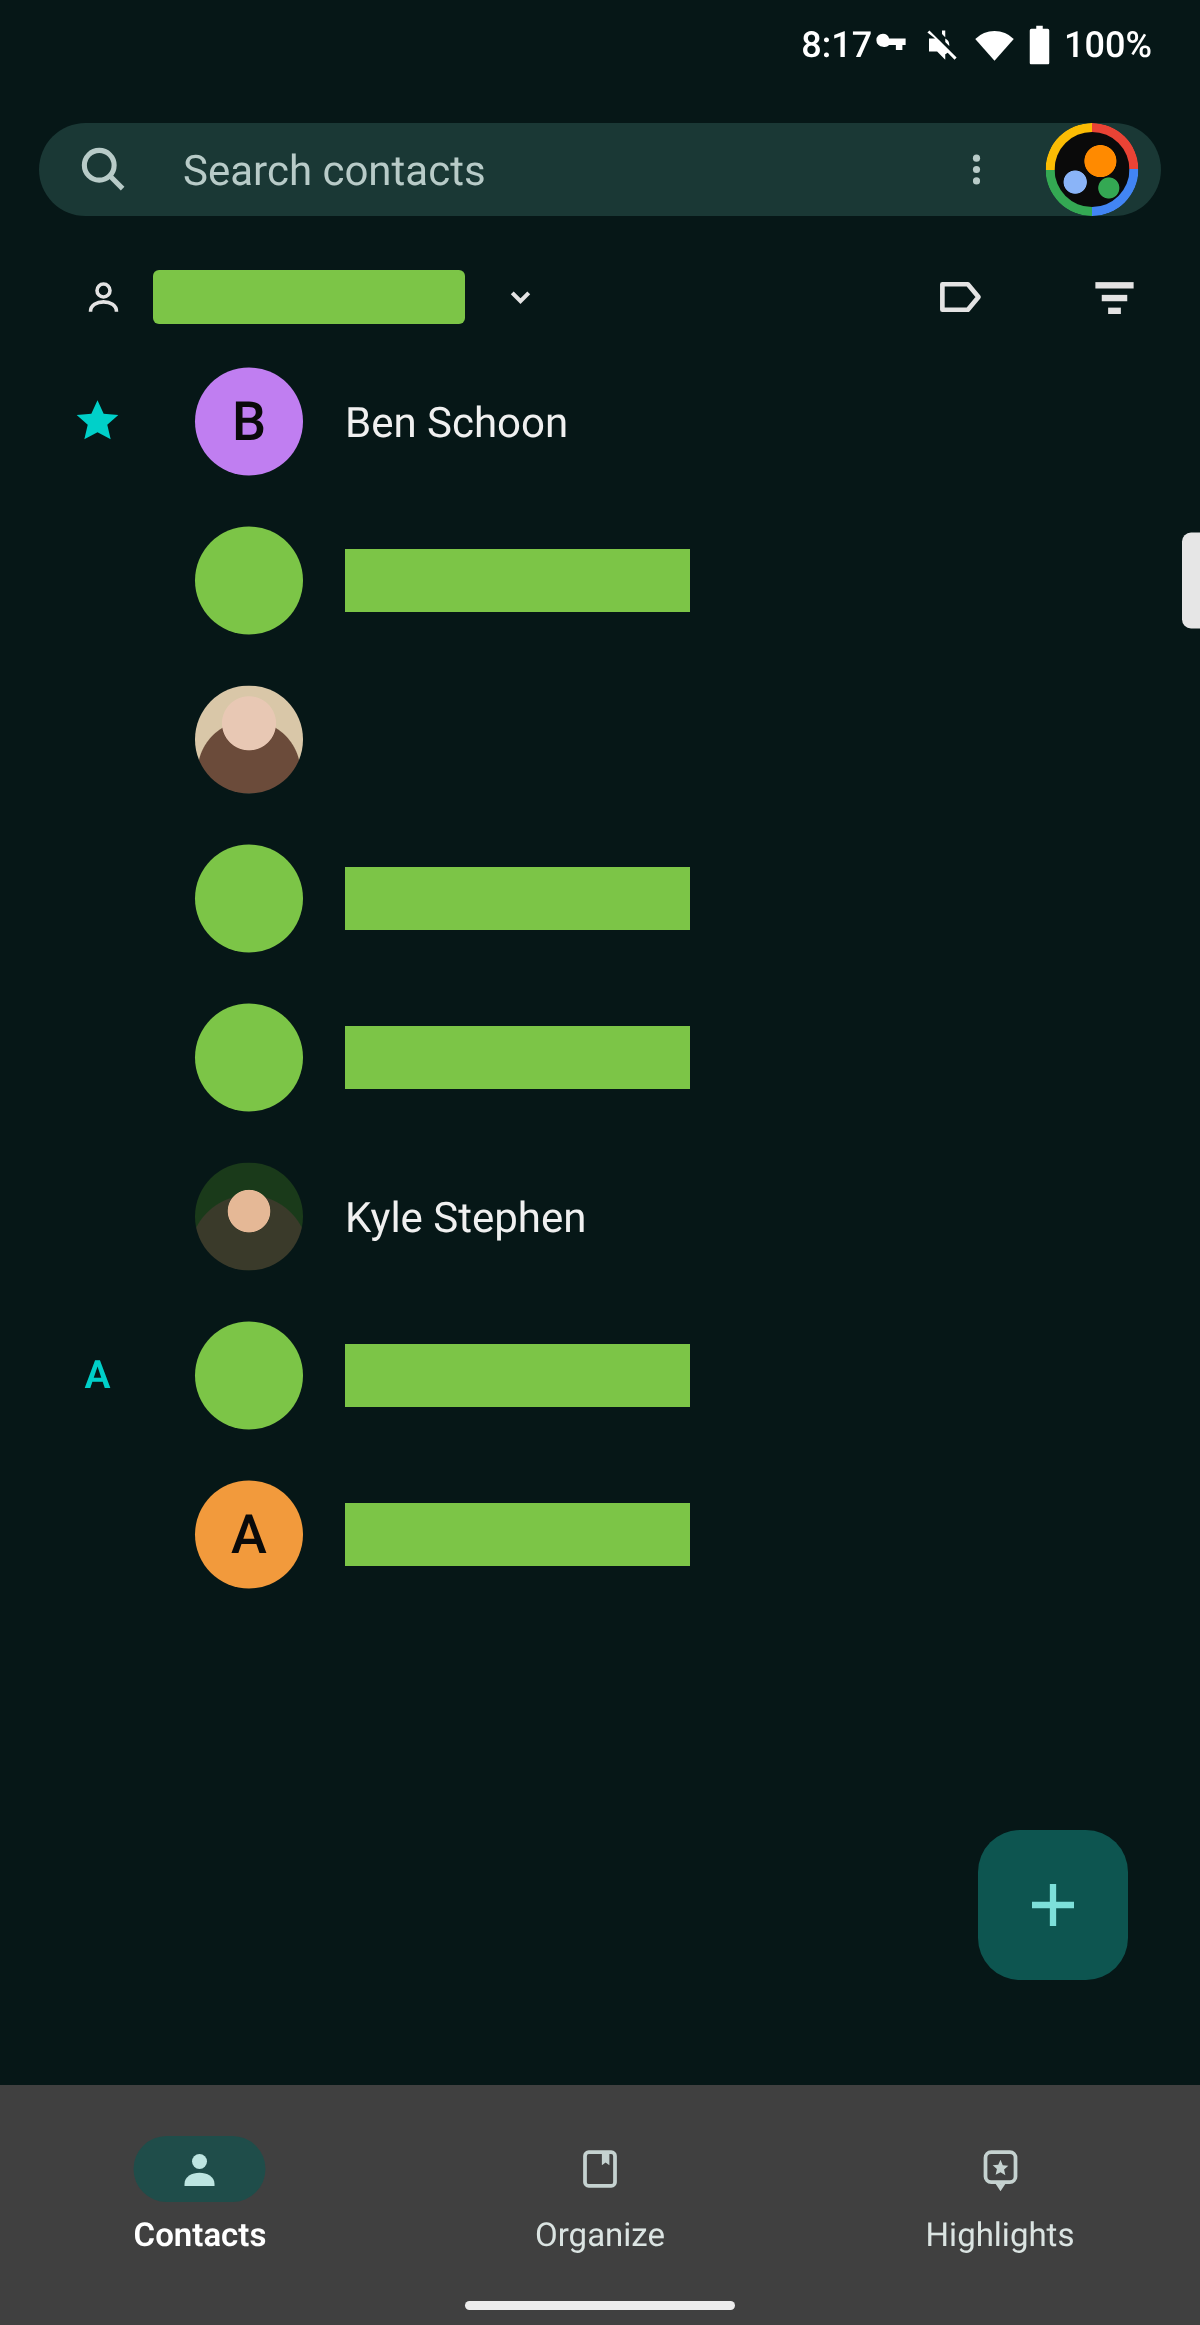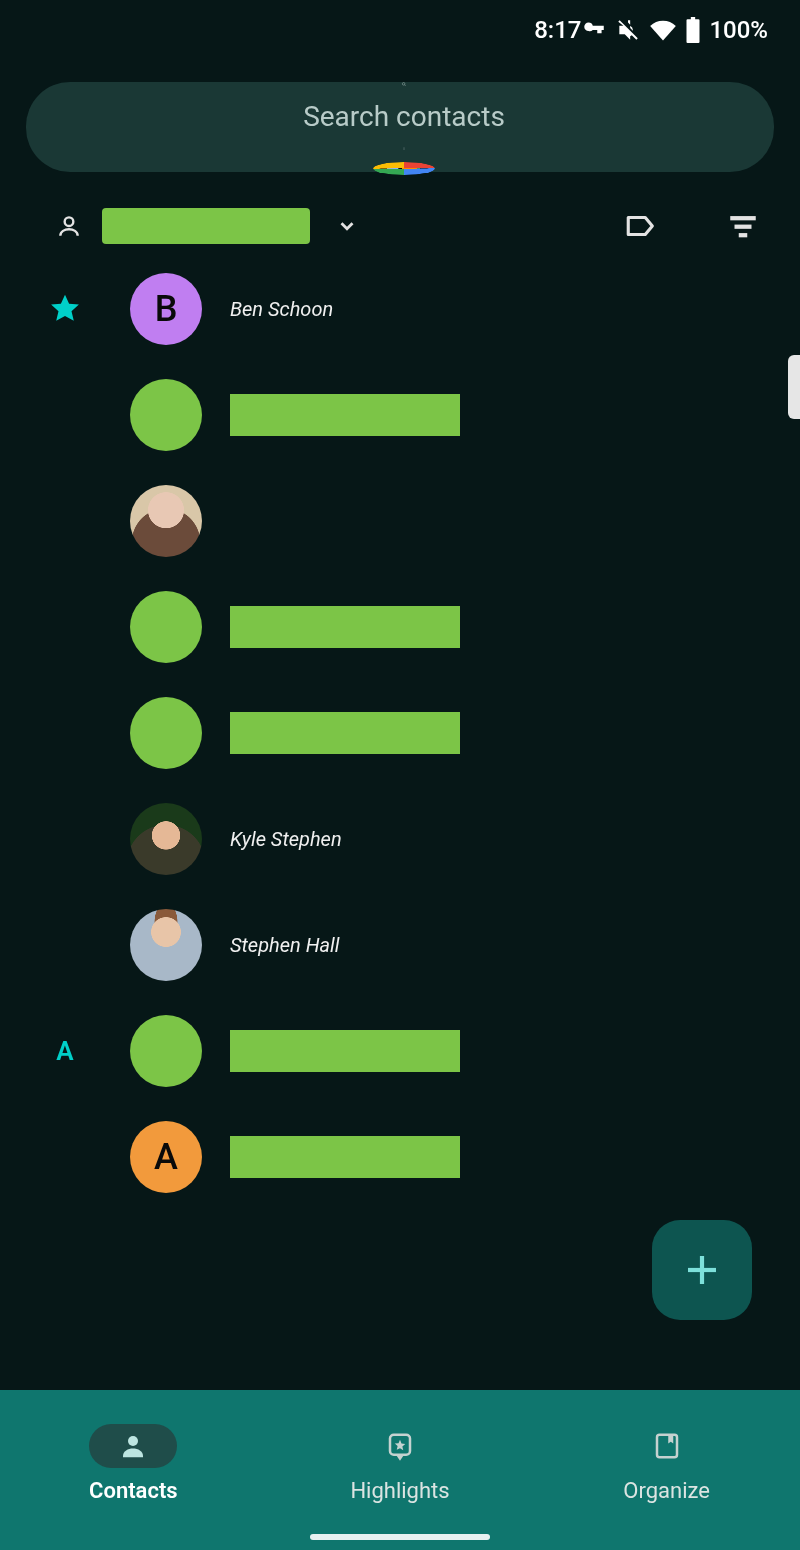--- a/index.html
+++ b/index.html
@@ -28,26 +28,25 @@
     align-items: center;
     gap: 8px;
   }
   .status-right svg { display: block; }
 
   
   .search-bar {
     margin: 22px 26px 0 26px;
     background: #1a3835;
     border-radius: 44px;
-    height: 90px;
+    height: 62px;
     display: flex;
     align-items: center;
     padding: 0 18px 0 26px;
-    gap: 14px;
-    flex-direction: column;
+    gap: 36px;
   }
   .search-input {
     flex: 1;
     color: #b8cbc8;
     font-size: 28px;
   }
   .profile-avatar {
     width: 56px;
     height: 56px;
     border-radius: 50%;
@@ -137,23 +136,22 @@
       #1a3a1a;
   }
   .av-photo-stephen {
     background:
       radial-gradient(circle at 50% 32%, #e8c5a8 0 24%, transparent 25%),
       radial-gradient(ellipse at 50% 18%, #8a5a3a 0 22%, transparent 23%),
       linear-gradient(#a8b8c8 0 100%);
   }
   .contact-label {
     margin-left: 28px;
-    font-size: 20px;
+    font-size: 28px;
     color: #f0f0f0;
-    font-style: italic;
   }
   .name-redacted {
     margin-left: 28px;
     background: #7cc547;
     height: 42px;
     width: 230px;
   }
 
   
   .fab {
@@ -169,21 +167,21 @@
     justify-content: center;
   }
 
   
   .bottom-nav {
     position: absolute;
     bottom: 0;
     left: 0;
     right: 0;
     height: 160px;
-    background: #0f766e;
+    background: #404040;
     display: flex;
     justify-content: space-around;
     align-items: center;
     padding-top: 10px;
     padding-bottom: 24px;
   }
   .nav-item {
     display: flex;
     flex-direction: column;
     align-items: center;
@@ -319,25 +317,20 @@
     <div class="avatar av-redacted"></div>
     <div class="name-redacted"></div>
   </div>
 
   <div class="row">
     <div class="gutter"></div>
     <div class="avatar av-photo-kyle"></div>
     <span class="contact-label">Kyle Stephen</span>
   </div>
 
-  <div class="row">
-    <div class="gutter"></div>
-    <div class="avatar av-photo-stephen"></div>
-    <span class="contact-label">Stephen Hall</span>
-  </div>
 
   <div class="row">
     <div class="gutter">
         <span class="letter-index">A</span>
       </div>
     <div class="avatar av-redacted"></div>
     <div class="name-redacted"></div>
   </div>
 
   <div class="row">
@@ -365,30 +358,30 @@
       <svg width="30" height="30" viewBox="0 0 24 24" fill="#bde5e1">
           <circle cx="12" cy="8" r="4"></circle>
           <path d="M4 20c0-4 4-6 8-6s8 2 8 6v1H4v-1z"></path>
         </svg>
     </div>
     <span class="nav-label active">Contacts</span>
   </div>
   <div class="nav-item">
     <div class="nav-pill">
       <svg width="30" height="30" viewBox="0 0 24 24" fill="none" stroke="#c5d2d0" stroke-width="2">
+          <rect x="4" y="3" width="16" height="18" rx="2"></rect>
+          <path d="M13 3v7l2-1.5L17 10V3" fill="#c5d2d0" stroke="none"></path>
+        </svg>
+    </div>
+    <span class="nav-label">Organize</span>
+  </div>
+  <div class="nav-item">
+    <div class="nav-pill">
+      <svg width="30" height="30" viewBox="0 0 24 24" fill="none" stroke="#c5d2d0" stroke-width="2">
           <rect x="4" y="3" width="16" height="16" rx="3"></rect>
           <path d="M12 7l1.2 3 3 .3-2.3 2 .7 3-2.6-1.6L9.4 15l.7-3-2.3-2 3-.3L12 7z" fill="#c5d2d0" stroke="none"></path>
           <path d="M10 19l2 3 2-3"></path>
         </svg>
     </div>
     <span class="nav-label">Highlights</span>
   </div>
-  <div class="nav-item">
-    <div class="nav-pill">
-      <svg width="30" height="30" viewBox="0 0 24 24" fill="none" stroke="#c5d2d0" stroke-width="2">
-          <rect x="4" y="3" width="16" height="18" rx="2"></rect>
-          <path d="M13 3v7l2-1.5L17 10V3" fill="#c5d2d0" stroke="none"></path>
-        </svg>
-    </div>
-    <span class="nav-label">Organize</span>
-  </div>
   <div class="nav-handle"></div>
 </div>
 
 </body></html>

